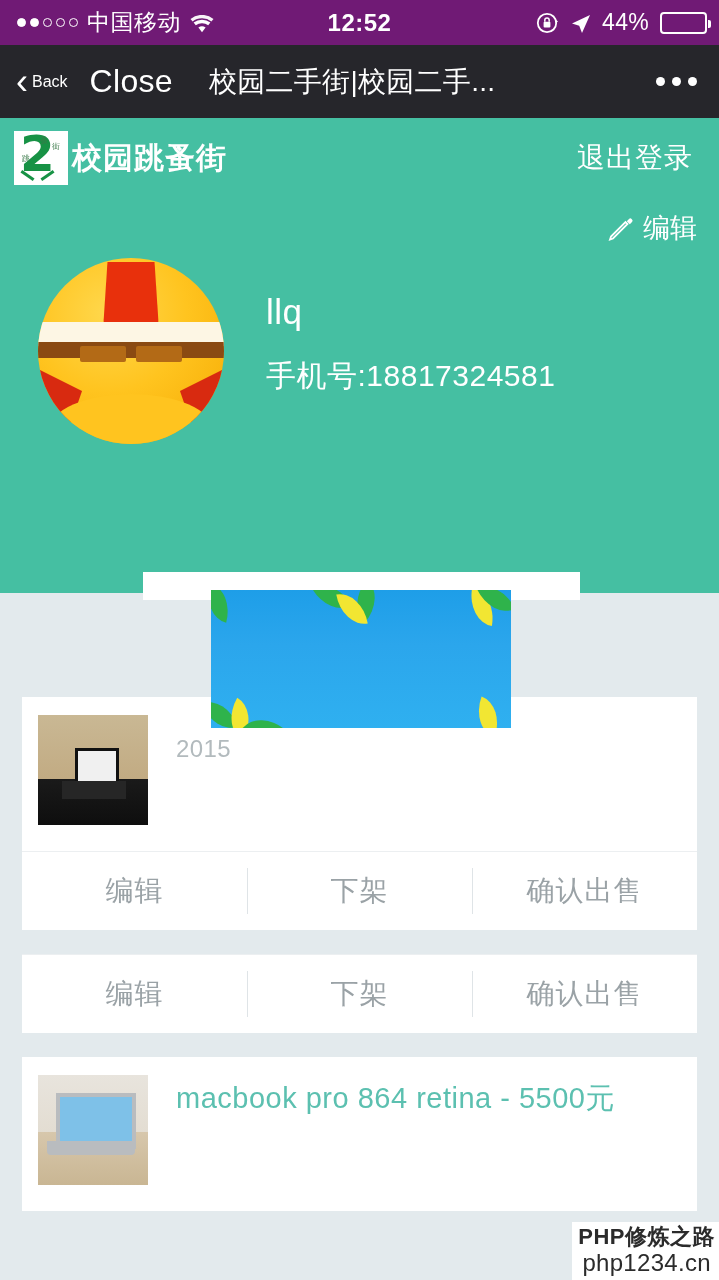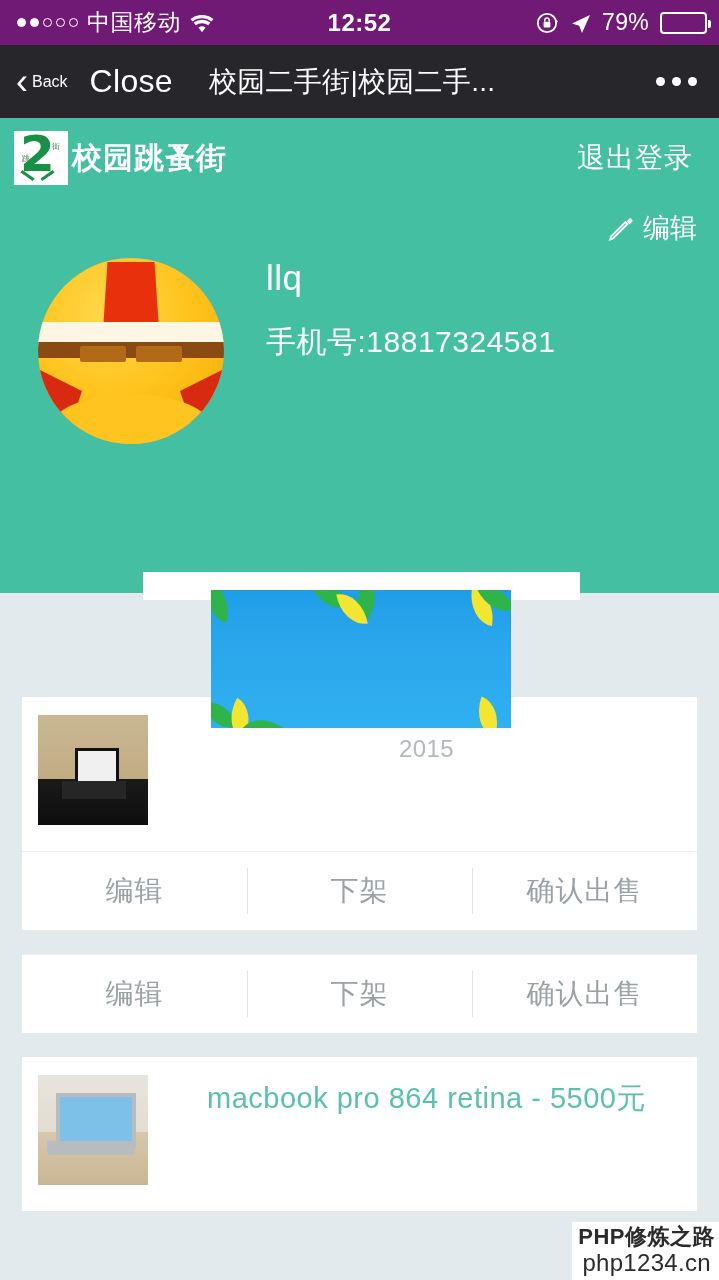--- a/index.html
+++ b/index.html
@@ -201,20 +201,21 @@
     top: 12px;
     display: flex;
     align-items: center;
     gap: 9px;
     color: #ffffff;
     font-size: 27px;
   }
   .pencil { width: 27px; height: 27px; display: block; }
   .profile-body {
     display: flex;
+    align-items: center;
     padding: 60px 0 0 38px;
   }
   .avatar {
     width: 186px; height: 186px;
     border-radius: 50%;
     position: relative;
     overflow: hidden;
     flex: none;
     background: radial-gradient(circle at 38% 30%, #ffd84d 0%, #ffc41f 45%, #f5a800 100%);
   }
@@ -325,21 +326,20 @@
     flex: none;
     overflow: hidden;
     position: relative;
     background: #cfc7ba;
   }
   .card-info {
     margin-left: 28px;
     padding-top: 4px;
     flex: 1;
     min-width: 0;
-    text-align: center;
   }
   .item-title {
     color: #5cc0b0;
     font-size: 29px;
     letter-spacing: 0.5px;
     margin-bottom: 14px;
     white-space: nowrap;
     overflow: hidden;
   }
   .item-price {
@@ -461,21 +461,21 @@
           <rect x="8.6" y="11.8" width="6.8" height="5.6" rx="1" fill="#fff"></rect>
           <path d="M9.8 11.8v-1.6a2.2 2.2 0 0 1 4.4 0v1.6" fill="none" stroke="#fff" stroke-width="1.5"></path>
           <path d="M20.5 9.5l2.5 2-2.5 2z" fill="#fff"></path>
         </svg>
       </span>
       <span class="loc-ic">
         <svg width="20" height="20" viewBox="0 0 20 20">
           <path d="M19 1 1 9.4l7.2 2.3L11 19Z" fill="#fff"></path>
         </svg>
       </span>
-      <span class="batt-pct">79%</span>
+      <span class="batt-pct">44%</span>
       <span class="batt"><span class="batt-fill"></span></span>
     </div>
   </div>
 
   <div class="navbar">
     <div class="nav-back">
       <span class="chev">‹</span>
       <span>Back</span>
     </div>
     <div class="nav-close">Close</div>

